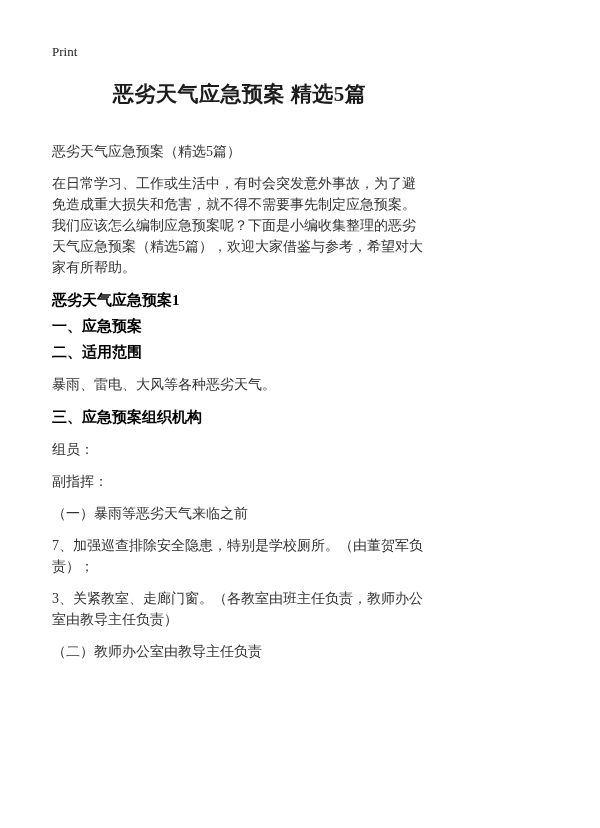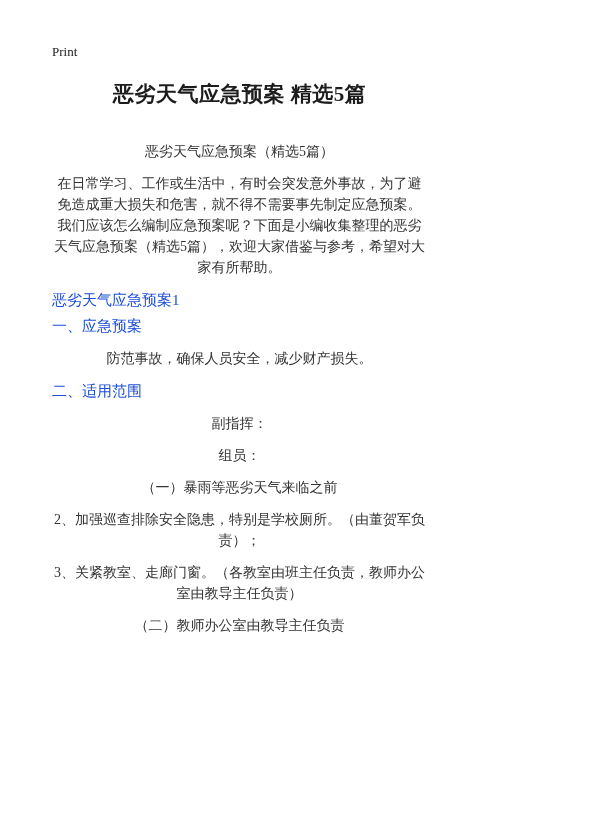--- a/index.html
+++ b/index.html
@@ -37,27 +37,27 @@
     letter-spacing: 0.5px;
   }
   .content {
     color: #333333;
   }
   .para {
     font-size: 14px;
     line-height: 21px;
     color: #333333;
     margin: 11px 0;
-    text-align: center;
+    text-align: left;
   }
   .heading {
     font-size: 15px;
     line-height: 22px;
-    font-weight: 400;
-    color: #1d4ed8;
+    font-weight: 700;
+    color: #000000;
     margin: 4px 0;
   }
 </style>
 </head>
 <body>
 
 <div class="page">
 
   <div class="print-link">Print</div>
 
@@ -66,36 +66,37 @@
   <div class="content">
 
     <p class="para">恶劣天气应急预案（精选5篇）</p>
 
     <p class="para">在日常学习、工作或生活中，有时会突发意外事故，为了避免造成重大损失和危害，就不得不需要事先制定应急预案。我们应该怎么编制应急预案呢？下面是小编收集整理的恶劣天气应急预案（精选5篇），欢迎大家借鉴与参考，希望对大家有所帮助。</p>
 
     <p class="heading">恶劣天气应急预案1</p>
 
     <p class="heading">一、应急预案</p>
 
-    <p class="para">防范事故，确保人员安全，减少财产损失。</p>
 
     <p class="heading">二、适用范围</p>
 
+    <p class="para">暴雨、雷电、大风等各种恶劣天气。</p>
+
+    <p class="heading">三、应急预案组织机构</p>
 
 
+    <p class="para">组员：</p>
 
     <p class="para">副指挥：</p>
-
-    <p class="para">组员：</p>
 
 
     <p class="para">（一）暴雨等恶劣天气来临之前</p>
 
 
-    <p class="para">2、加强巡查排除安全隐患，特别是学校厕所。（由董贺军负责）；</p>
+    <p class="para">7、加强巡查排除安全隐患，特别是学校厕所。（由董贺军负责）；</p>
 
     <p class="para">3、关紧教室、走廊门窗。（各教室由班主任负责，教师办公室由教导主任负责）</p>
 
 
     <p class="para">（二）教师办公室由教导主任负责</p>
 
   </div>
 </div>
 
 </body></html>

